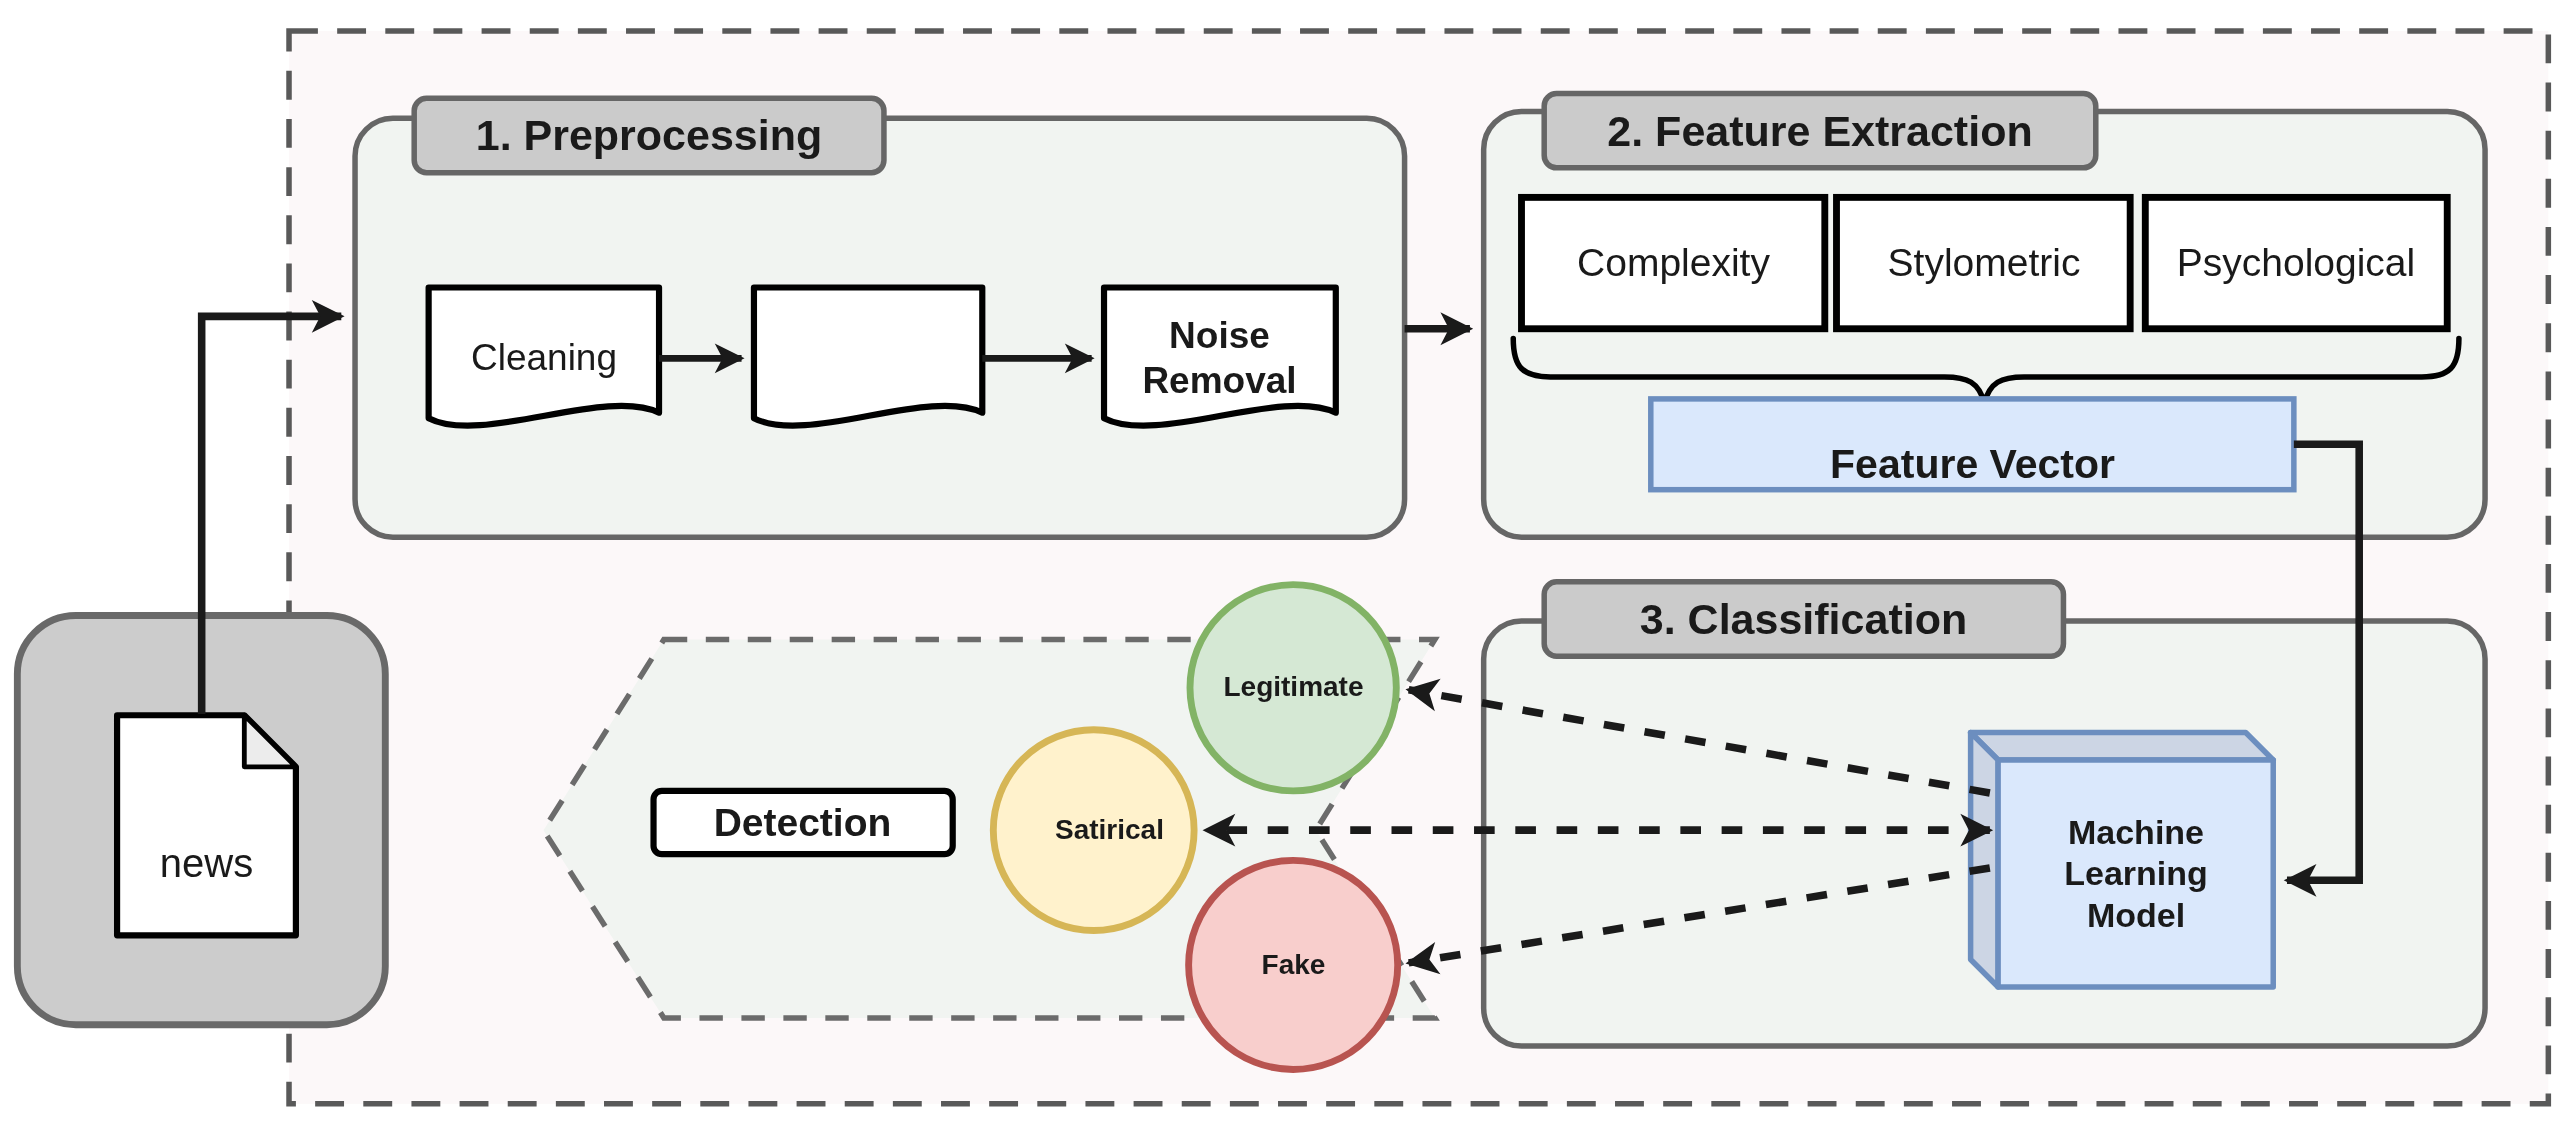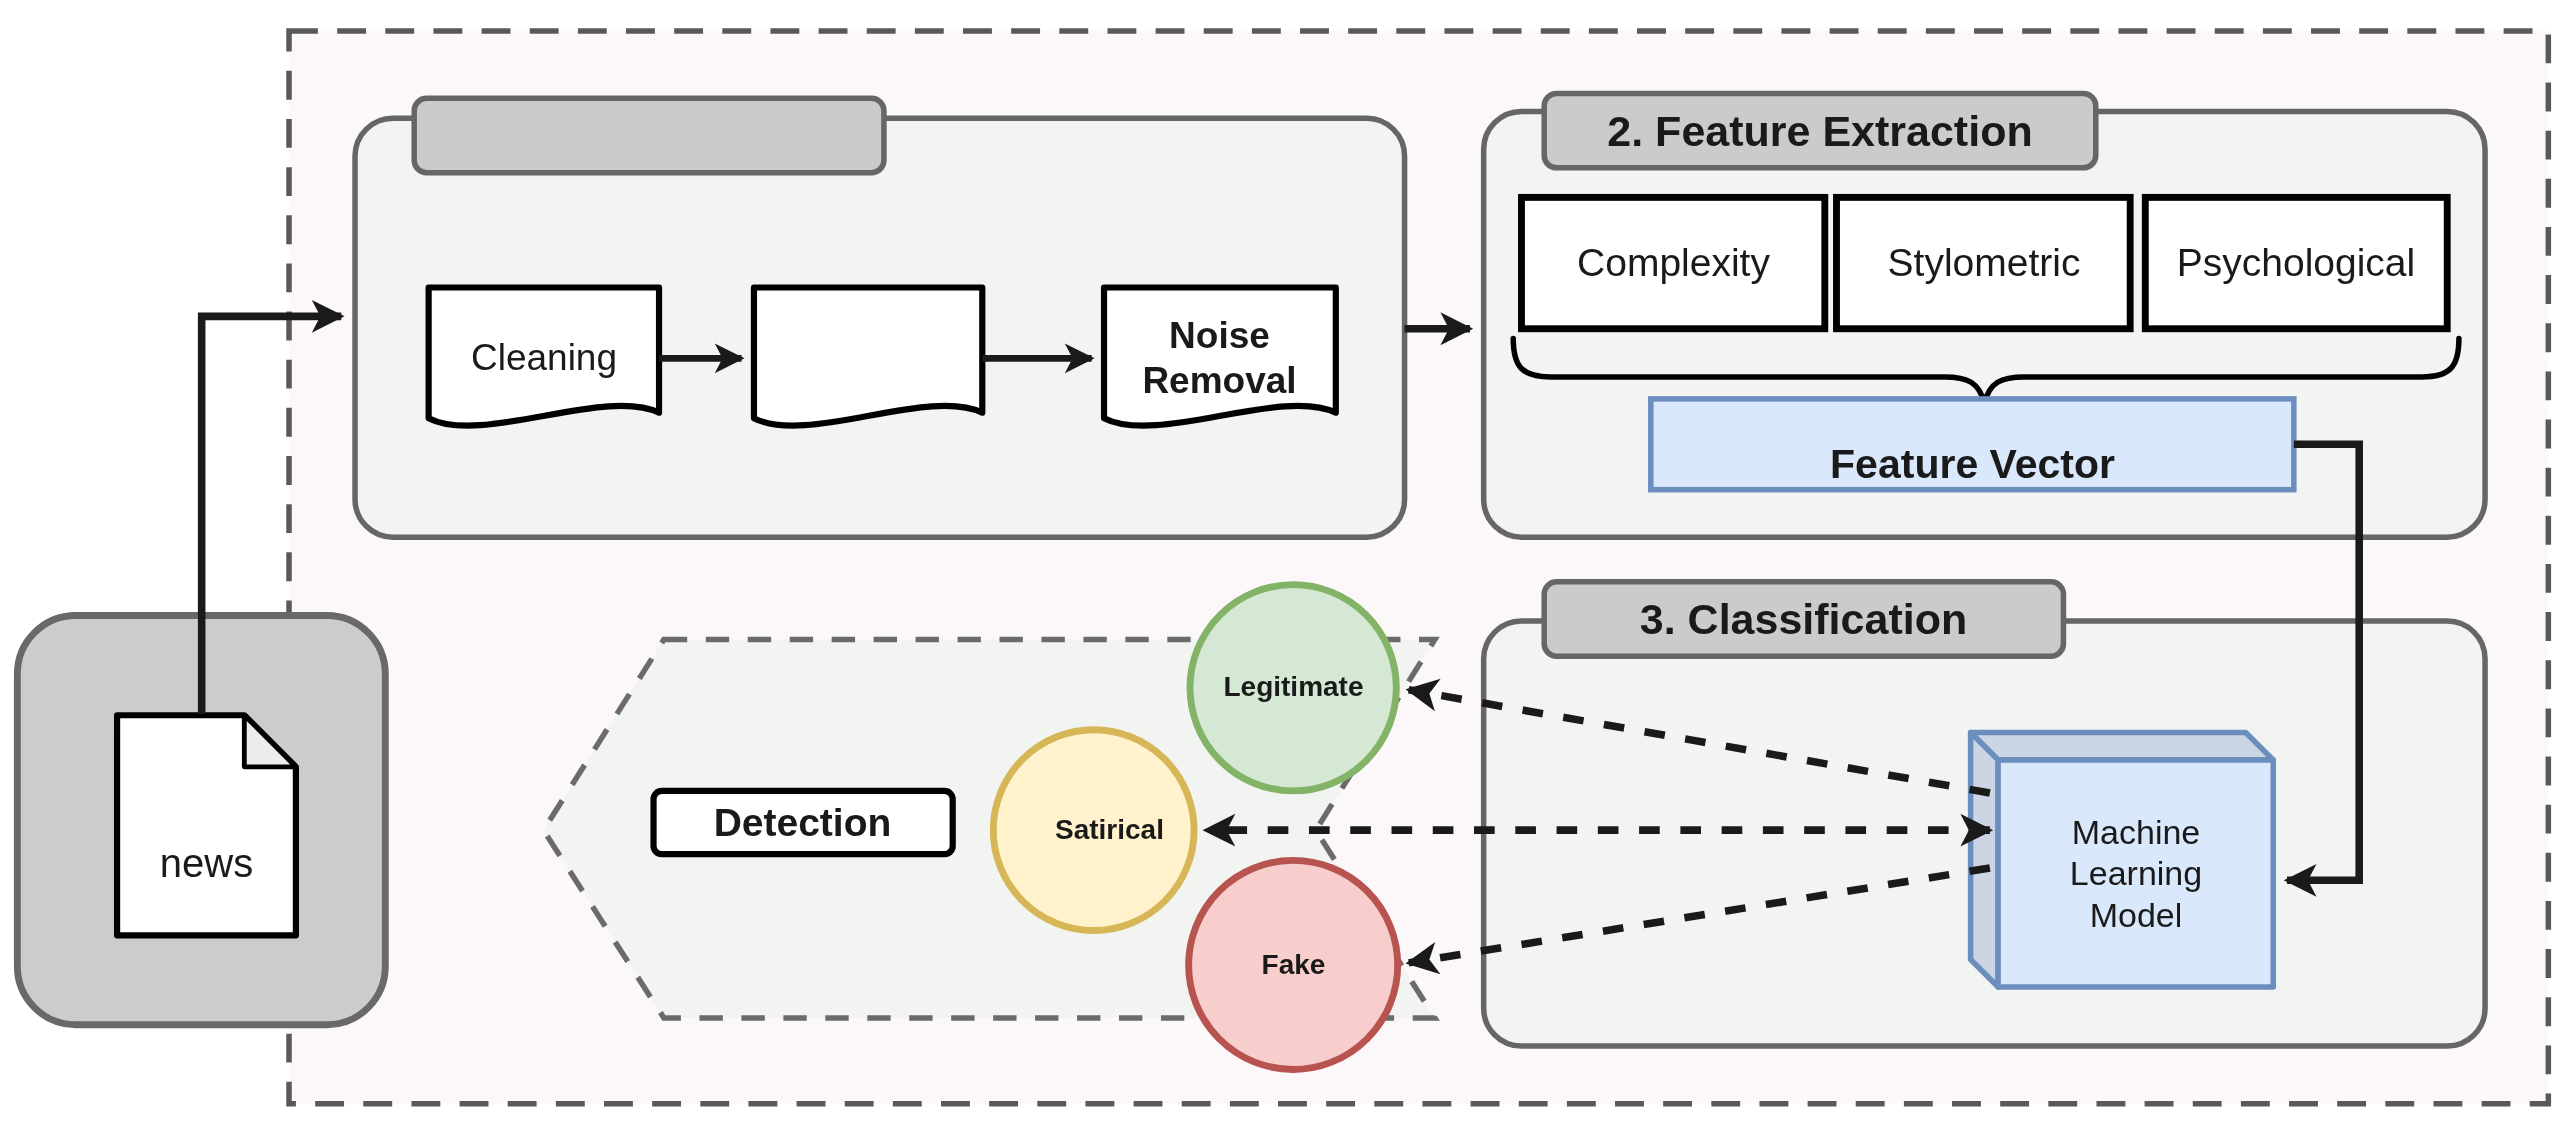--- a/index.html
+++ b/index.html
@@ -21,21 +21,21 @@
     z-index:5;
     pointer-events:none;
   }
   .tab-lbl{font-size:43px;font-weight:bold;}
   .step-lbl{font-size:37px;font-weight:normal;}
   .feature-lbl{font-size:39px;font-weight:normal;}
   .news-lbl{font-size:40px;font-weight:normal;}
   .vector-lbl{font-size:41px;font-weight:bold;}
   .detection-lbl{font-size:39px;font-weight:bold;}
   .circle-lbl{font-size:28px;font-weight:bold;}
-  .model-lbl{font-size:34px;font-weight:normal;}
+  .model-lbl{font-size:34px;font-weight:bold;}
 </style>
 </head>
 <body>
 
 <div id="canvas">
 
   <svg id="shape-layer" viewBox="0 0 3745 1643">
     <defs>
       <marker id="ah" viewBox="0 0 12 12" refX="10" refY="6" markerWidth="5.2" markerHeight="5.2" orient="auto-start-reverse">
         <path d="M1,1 L11,6 L1,11 L3.6,6 Z" fill="#1a1a1a"></path>
@@ -90,20 +90,21 @@
     <path d="M958,521 L1078,521" fill="none" stroke="#1a1a1a" stroke-width="10" marker-end="url(#ah)"></path>
     <path d="M1428,521 L1587,521" fill="none" stroke="#1a1a1a" stroke-width="10" marker-end="url(#ah)"></path>
     <path d="M2042,478 L2137,478" fill="none" stroke="#1a1a1a" stroke-width="11" marker-end="url(#ah)"></path>
     <path d="M3335,646 L3430,646 L3430,1280 L3325,1280" fill="none" stroke="#1a1a1a" stroke-width="11" marker-end="url(#ah)"></path>
 
     <path d="M2893,1153 L2048,1003" fill="none" stroke="#1a1a1a" stroke-width="11" stroke-dasharray="30 30" marker-end="url(#ah)"></path>
     <path d="M2893,1207 L1753,1207" fill="none" stroke="#1a1a1a" stroke-width="11" stroke-dasharray="30 30" marker-start="url(#ah)" marker-end="url(#ah)"></path>
     <path d="M2893,1262 L2048,1400" fill="none" stroke="#1a1a1a" stroke-width="11" stroke-dasharray="30 30" marker-end="url(#ah)"></path>
   </svg>
 
+  <div class="lbl tab-lbl" style="left:414px;top:98px;width:470px;height:74px;">1. Preprocessing</div>
   <div class="lbl tab-lbl" style="left:1544px;top:94px;width:552px;height:74px;text-align:right;">2. Feature Extraction</div>
   <div class="lbl tab-lbl" style="left:1544px;top:582px;width:519px;height:74px;">3. Classification</div>
 
   <div class="lbl step-lbl" style="left:429px;top:313px;width:230px;height:89px;">Cleaning</div>
   <div class="lbl step-lbl" style="left:1114px;top:289px;width:211px;height:138px;font-weight:bold;">Noise Removal</div>
 
   <div class="lbl feature-lbl" style="left:1522px;top:197px;width:303px;height:131px;">Complexity</div>
   <div class="lbl feature-lbl" style="left:1837px;top:197px;width:294px;height:131px;text-align:right;">Stylometric</div>
   <div class="lbl feature-lbl" style="left:2145px;top:197px;width:302px;height:131px;">Psychological</div>
 

